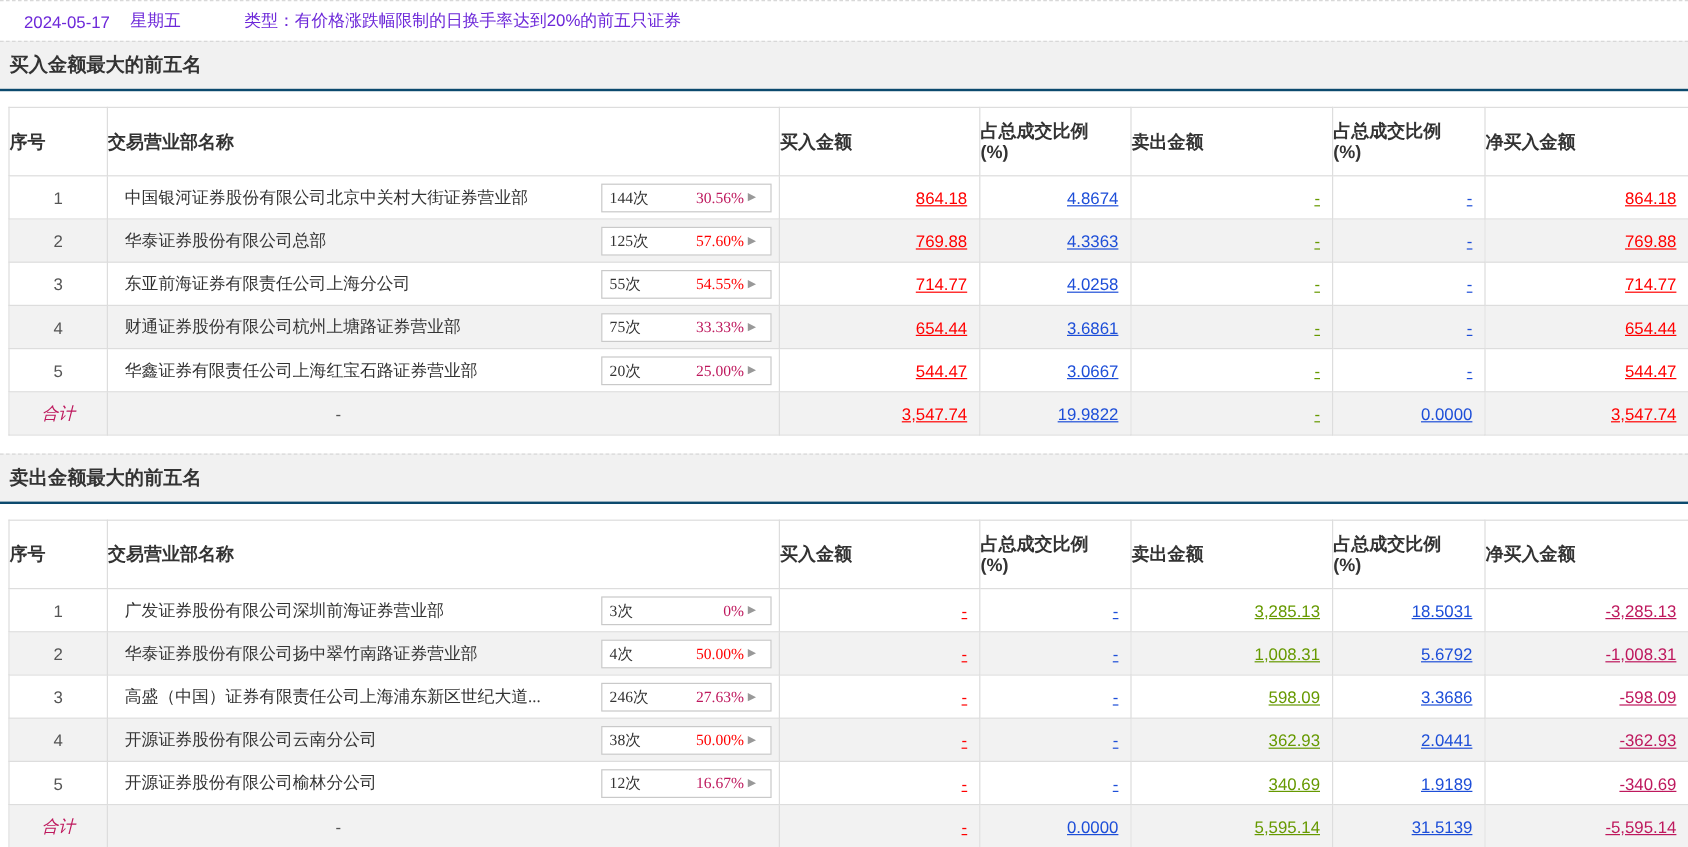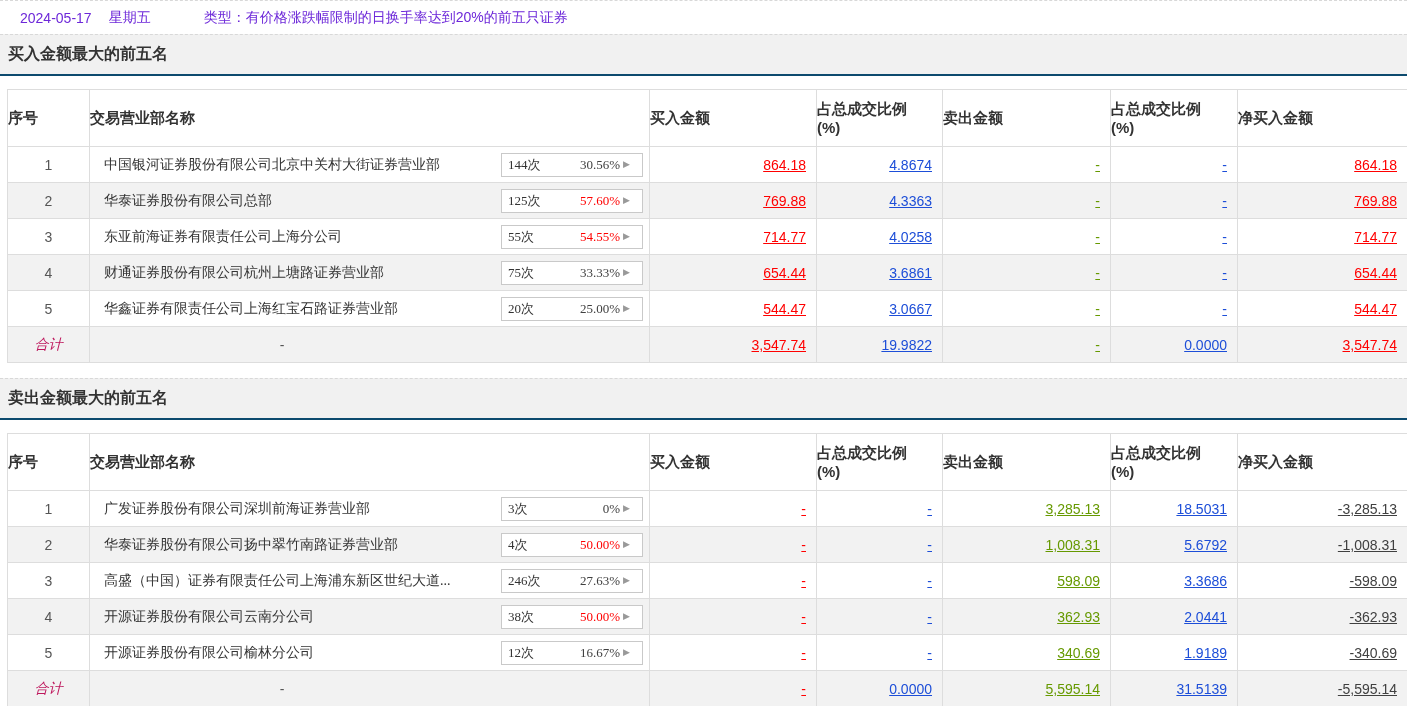--- a/index.html
+++ b/index.html
@@ -28,21 +28,21 @@
   .name-flex{display:flex;align-items:center;font-family:Liberation Serif, serif;}
   .nm{flex:1 1 auto;white-space:nowrap;overflow:hidden;color:#333;}
   .badge{flex:0 0 142px;width:142px;box-sizing:border-box;height:24px;border:1px solid #c9c9c9;background:#fff;display:flex;align-items:center;padding:0 12px 0 6px;font-size:13px;cursor:pointer;}
   .badge .cnt{color:#333;}
   .badge .pct{margin-left:auto;}
   .badge .arr{color:#999;font-size:9px;margin-left:3px;line-height:1;}
   .c-num{text-align:right;padding-right:10px;text-decoration:underline;}
   .col-buy{color:#ff0000;}
   .col-sell{color:#669900;}
   .col-pct{color:#1d4ed8;}
-  [data-color="green"]{color:#404040;}
+  [data-color="green"]{color:#be185d;}
   [data-color="red"]{color:#ff0000;}
   .total-name{text-align:center;padding:0 175px 0 0;color:#555;}
   tr.total .c-seq{color:#be185d;font-style:italic;}
 </style>
 </head>
 <body>
 
 <div class="date-bar">
   <span>2024-05-17</span>
   <span class="weekday">星期五</span>

